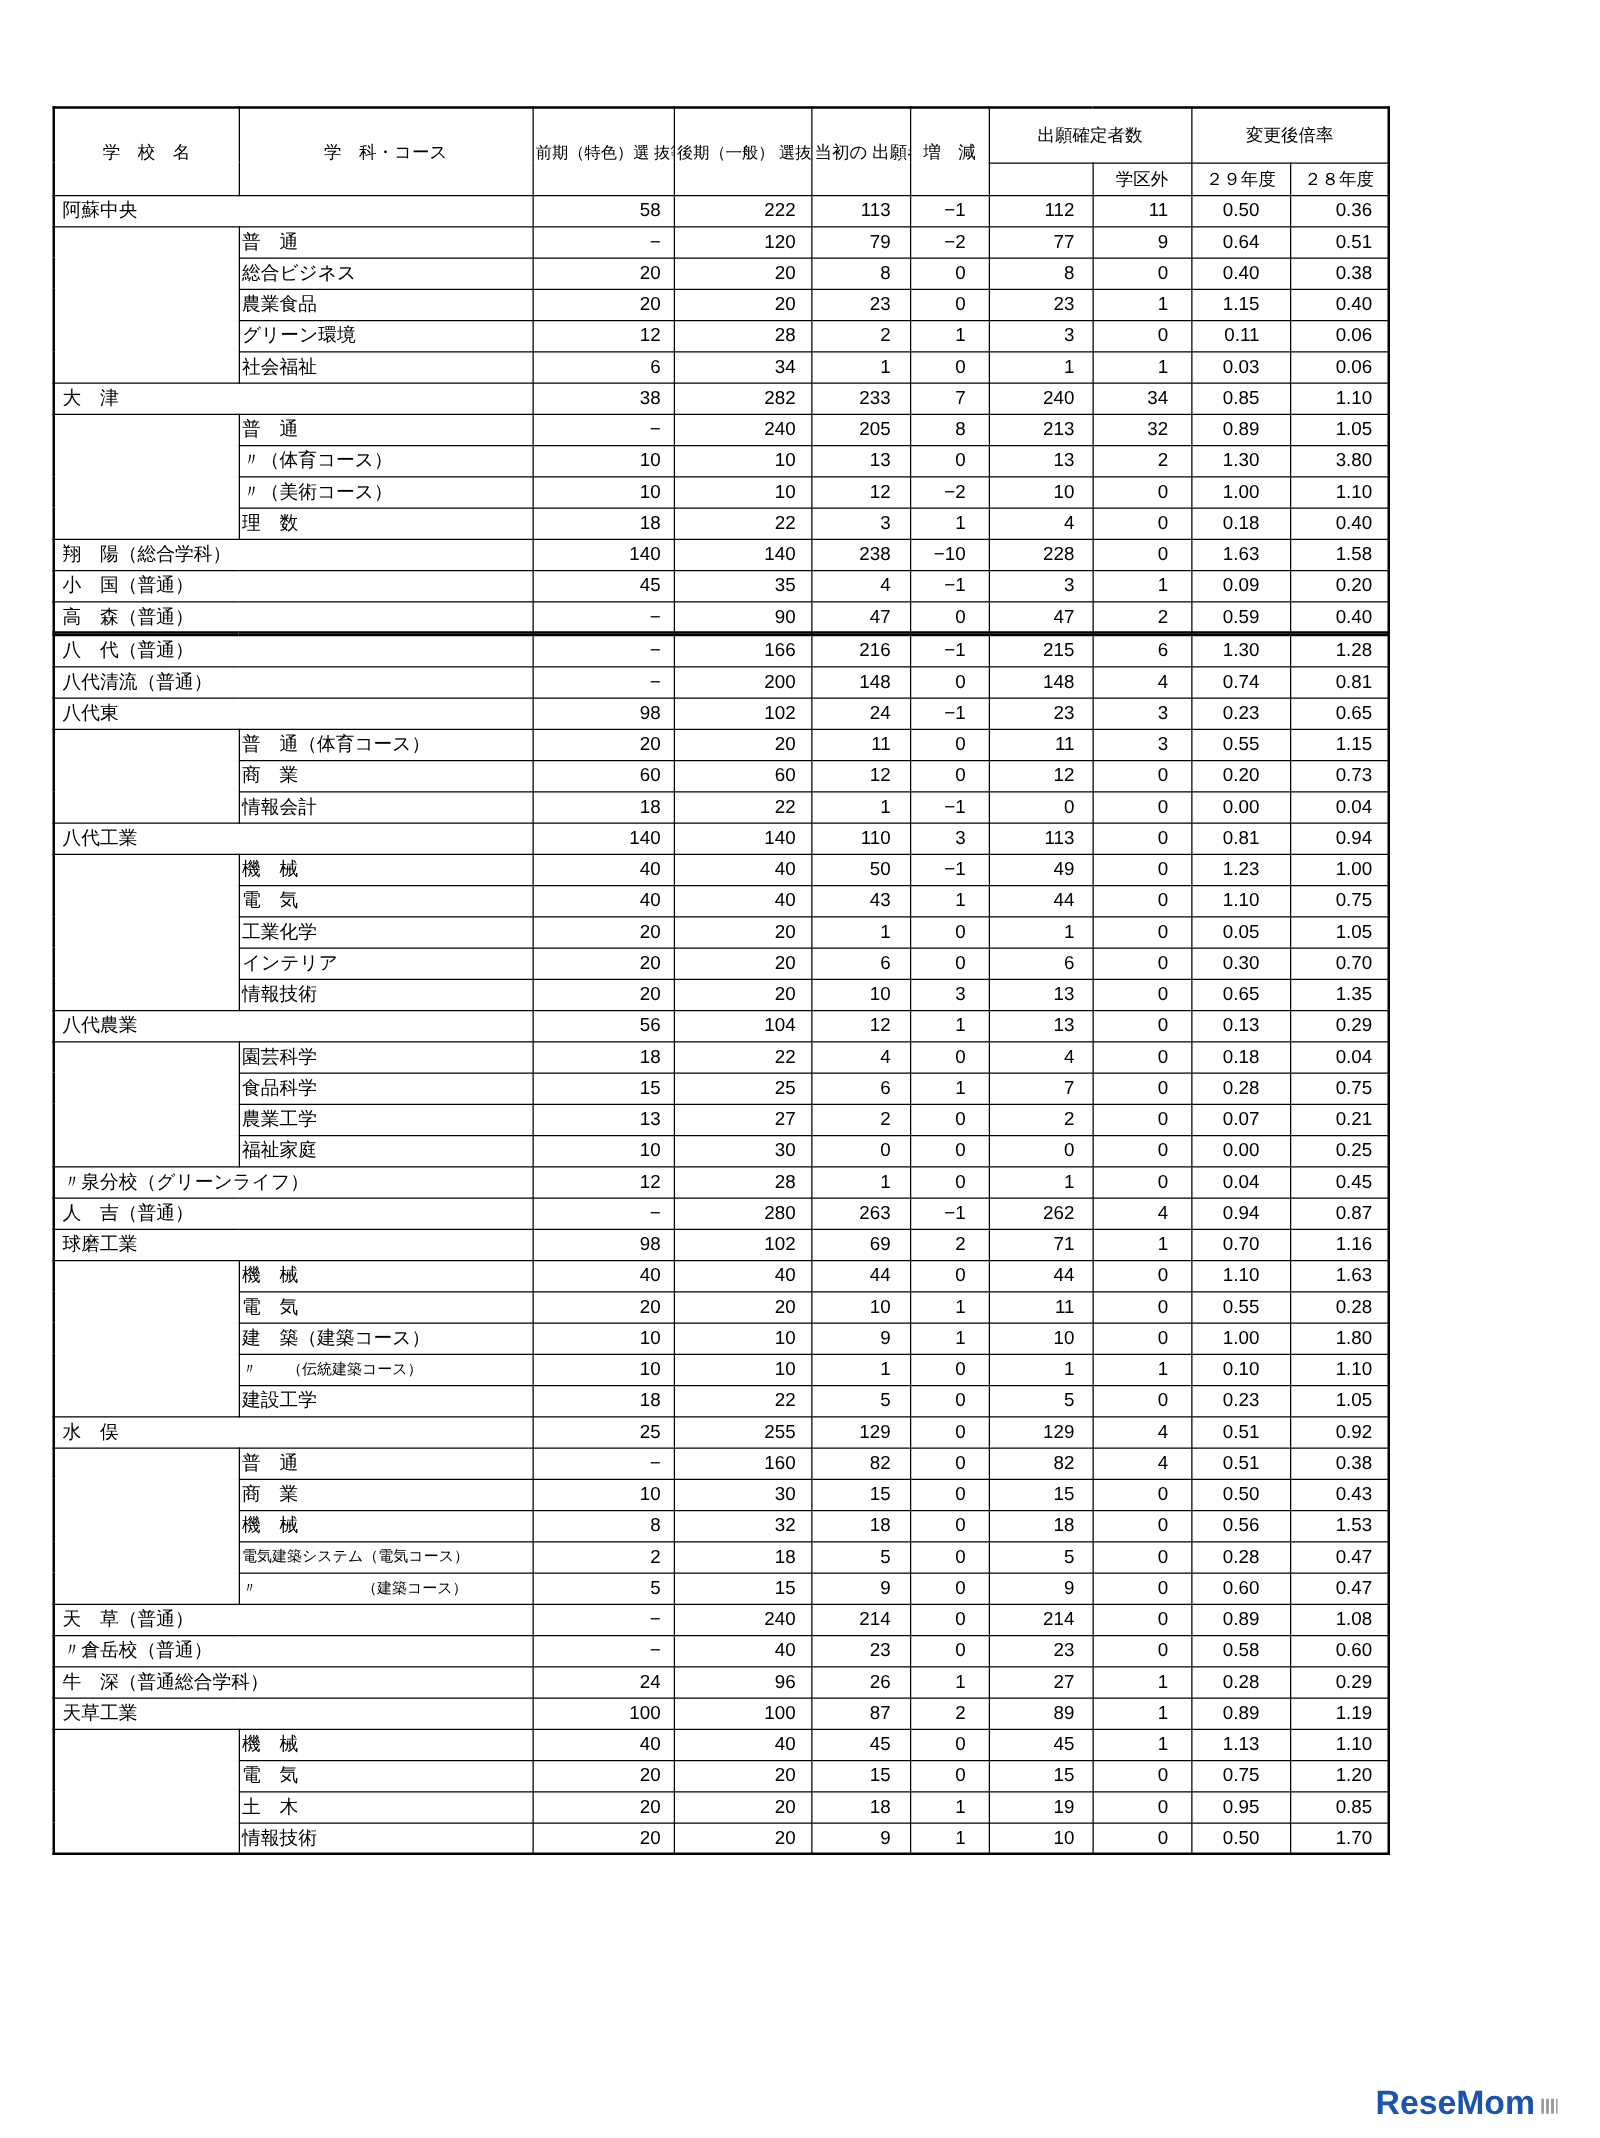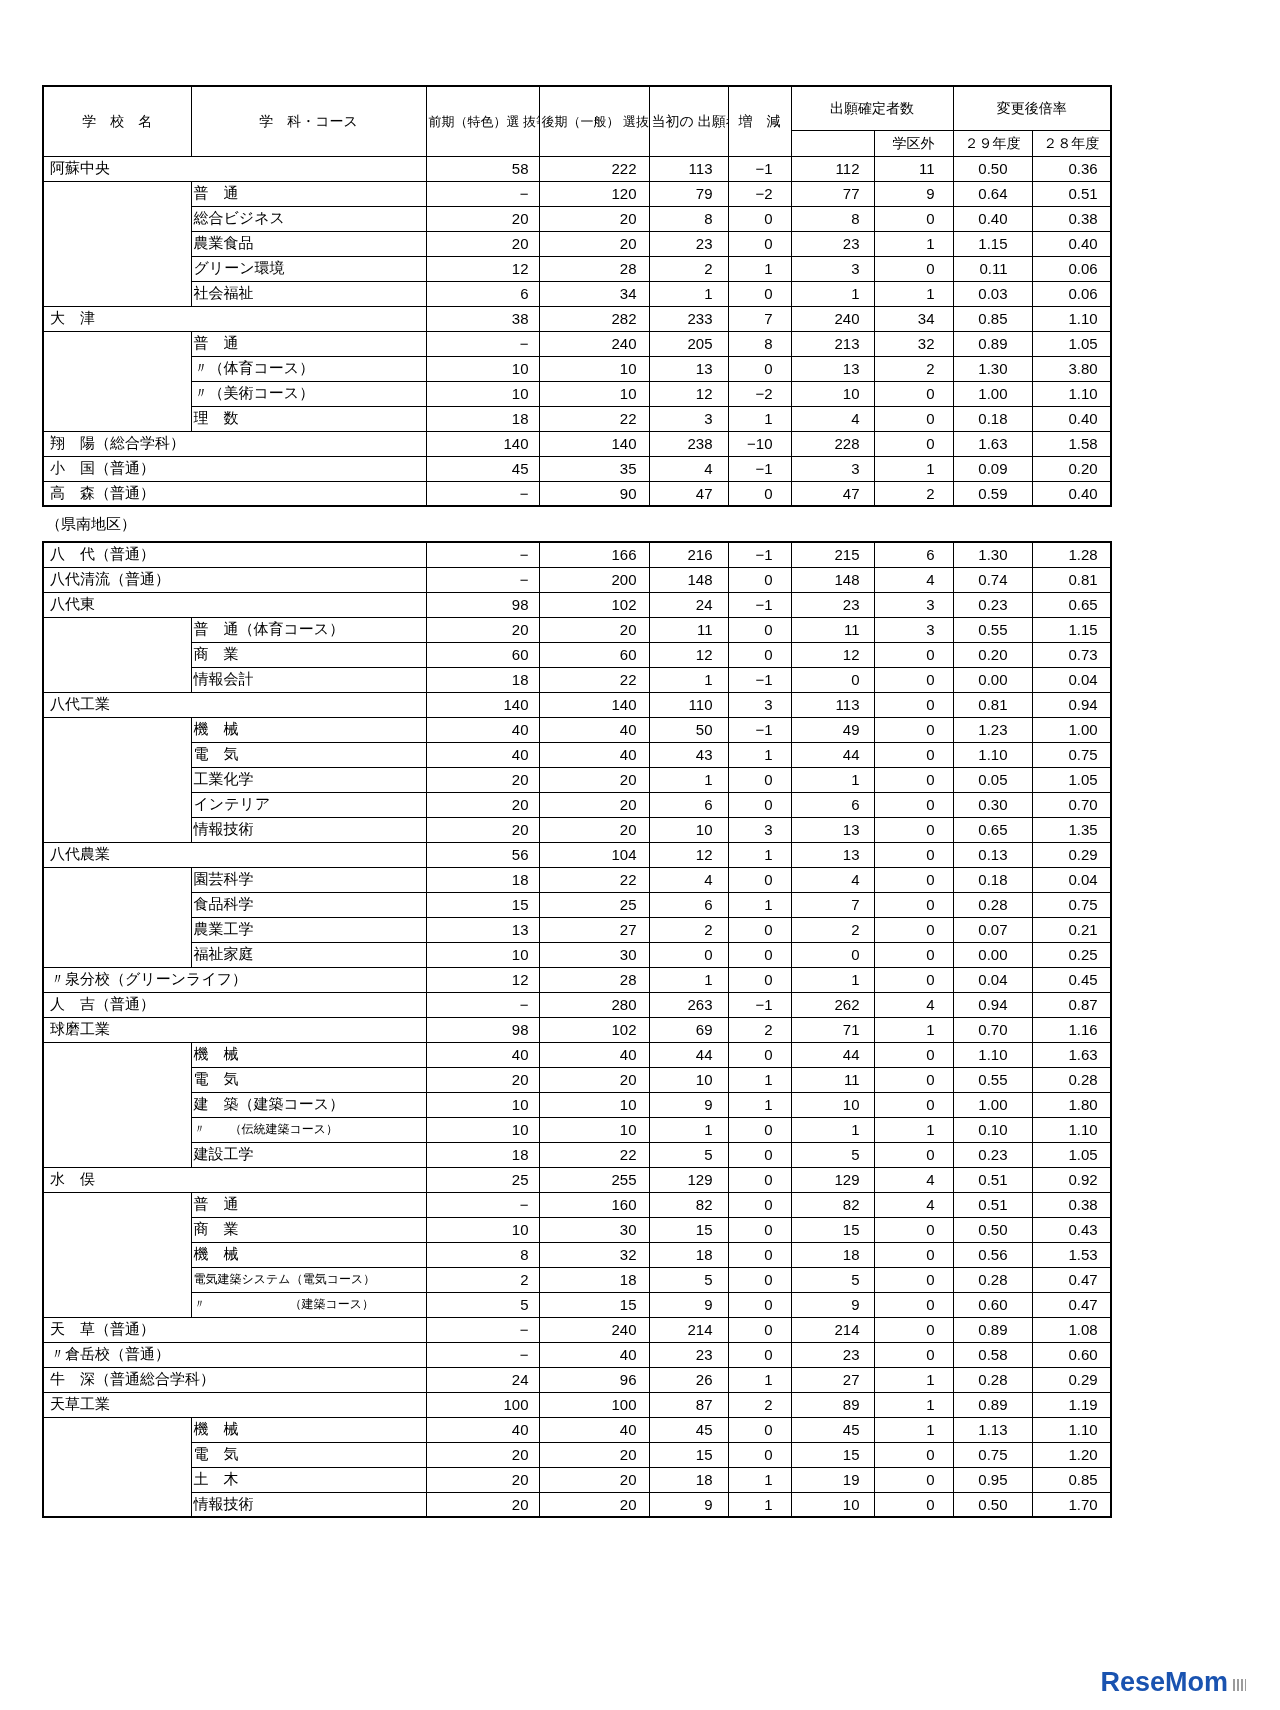--- a/index.html
+++ b/index.html
@@ -278,21 +278,20 @@
             <td class="c-val v2">47</td>
             <td class="c-val v3">0</td>
             <td class="c-val v4">47</td>
             <td class="c-val v5">2</td>
             <td class="c-val v6">0.59</td>
             <td class="c-val v7">0.40</td>
           </tr>
         </tbody>
     </table>
 
-    <div class="section-label">（県南地区）</div>
 
     <table class="grid">
       <colgroup>
         <col style="width:148px">
           <col style="width:235px">
           <col style="width:113px">
           <col style="width:110px">
         <col style="width:79px">
           <col style="width:63px">
           <col style="width:83px">

